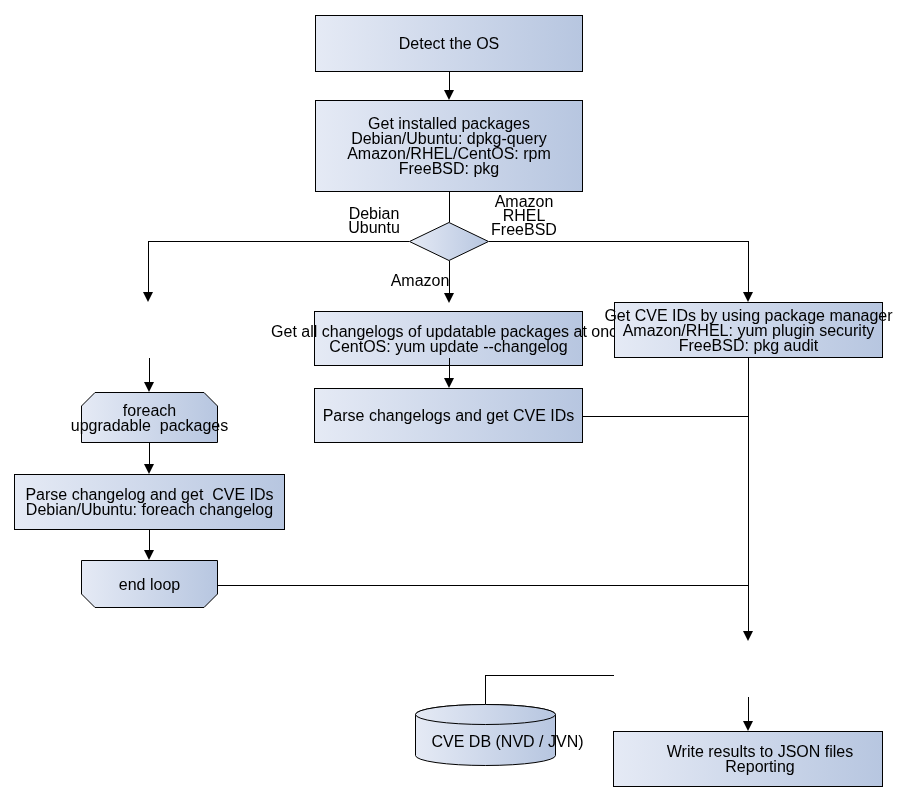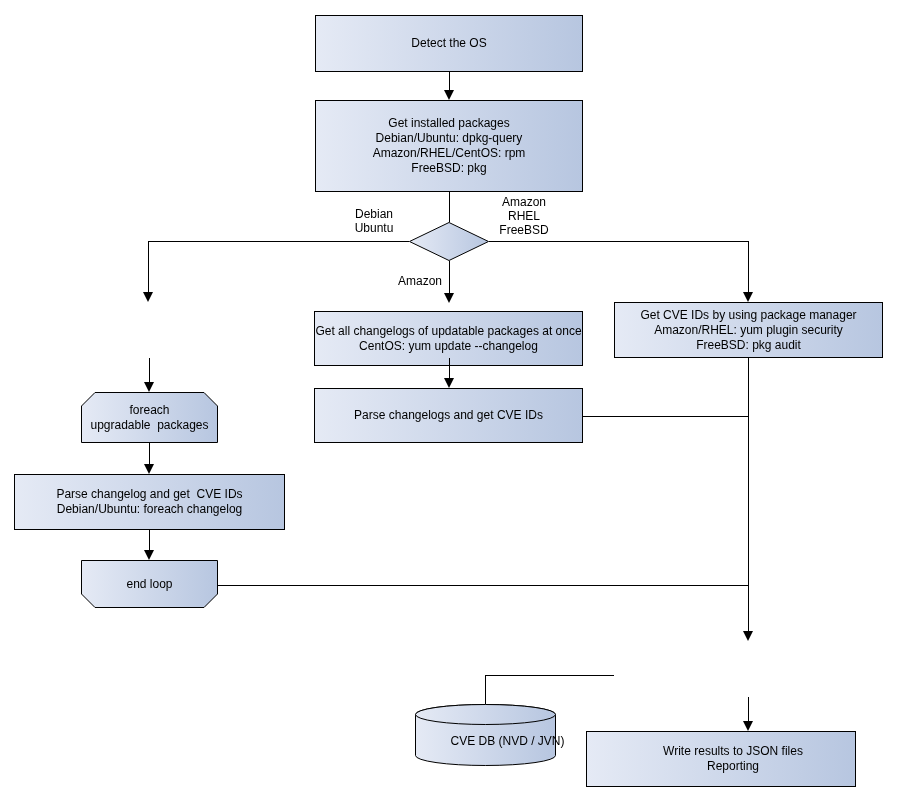--- a/index.html
+++ b/index.html
@@ -1,20 +1,20 @@
 <!DOCTYPE html>
 <html style="--fill-light: #e5eaf5; --fill-dark: #b7c6e0; --border: #000000; --text: #000000; --background: #ffffff;"><head>
 <meta charset="utf-8">
 <style>
   html,body{margin:0;padding:0;background:#fff;}
   .canvas{
     position:relative;width:898px;height:803px;overflow:hidden;
     background:var(--background,#ffffff);
     font-family:"Liberation Sans","DejaVu Sans",sans-serif;
-    font-size:12px;line-height:15px;color:var(--text,#000000);
+    font-size:16px;line-height:15px;color:var(--text,#000000);
   }
   .node{
     position:absolute;display:flex;align-items:center;justify-content:center;
     text-align:center;white-space:pre;
   }
   .box{
     background:linear-gradient(to right,var(--fill-light,#e5eaf5) 0%,var(--fill-dark,#b7c6e0) 100%);
     border:1px solid var(--border,#000000);
     box-sizing:border-box;
   }
@@ -64,21 +64,21 @@
     <span>Parse changelogs and get CVE IDs</span>
   </div>
 
   <div class="node box" style="left:614px;top:302px;width:269px;height:56px;">
     <span>Get CVE IDs by using package manager
 Amazon/RHEL: yum plugin security
 FreeBSD: pkg audit</span>
   </div>
 
 
-  <div class="node box" style="left:586px;top:731px;width:270px;height:56px;padding-left:24px;">
+  <div class="node box" style="left:613px;top:731px;width:270px;height:56px;padding-left:24px;">
     <span>Write results to JSON files
 Reporting</span>
   </div>
 
   <div class="svgwrap" style="left:409px;top:222px;width:80px;height:39px;">
     <svg width="80" height="39">
       <defs>
         <linearGradient id="gDia" x1="0" y1="0" x2="1" y2="0">
           <stop offset="0" style="stop-color:var(--fill-light,#e5eaf5)"></stop>
           <stop offset="1" style="stop-color:var(--fill-dark,#b7c6e0)"></stop>

